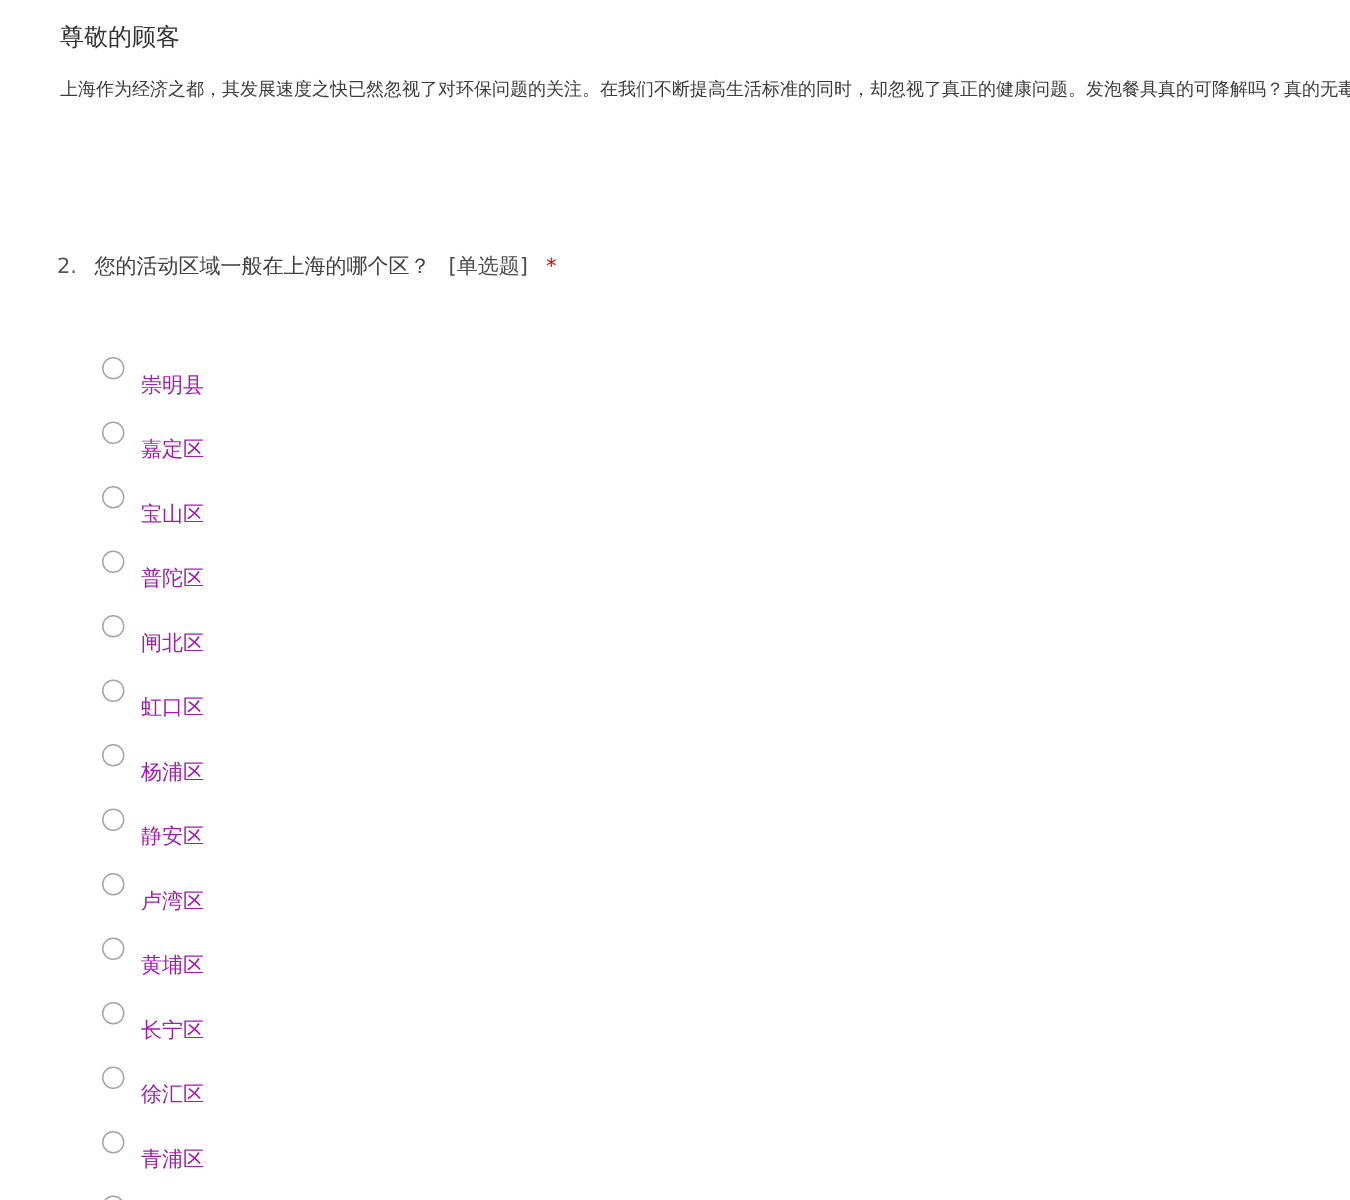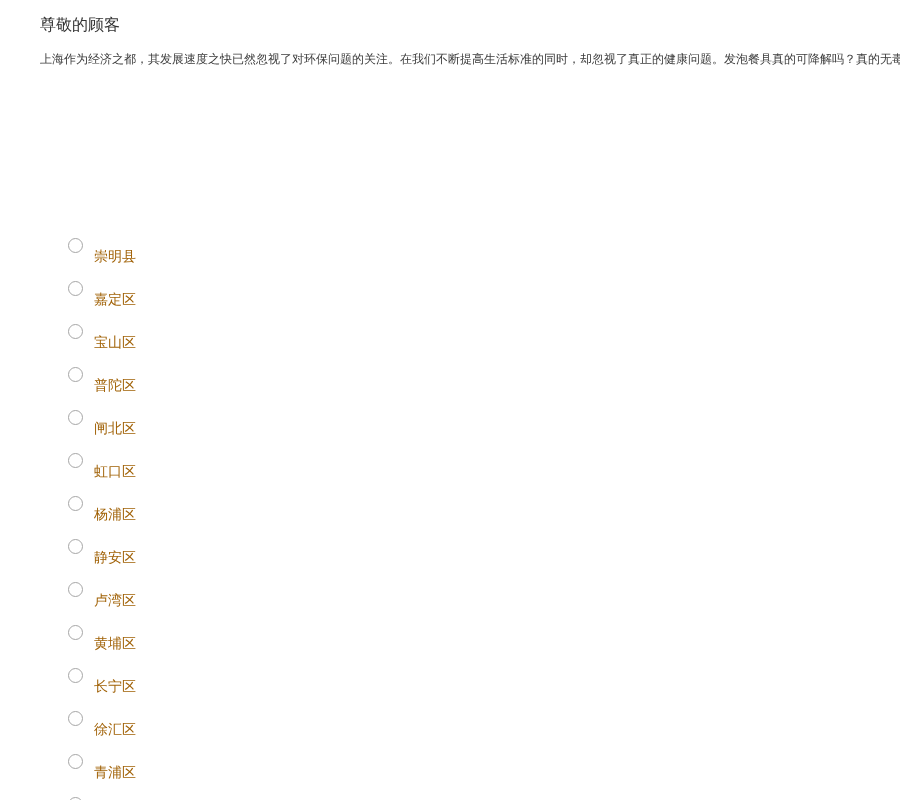--- a/index.html
+++ b/index.html
@@ -91,35 +91,38 @@
     height: 13px;
     border: 1px solid #a6a6a6;
     border-radius: 50%;
     background: #ffffff;
     flex: none;
     box-sizing: content-box;
   }
   .option-label {
     margin-left: 11px;
     font-size: 14px;
-    color: #a16207;
+    color: #a21caf;
     white-space: nowrap;
     margin-top: 24px;
   }
 </style>
 </head>
 <body>
 
 <div class="page">
 
   <div class="page-title">尊敬的顾客</div>
 
   <div class="intro-line1">上海作为经济之都，其发展速度之快已然忽视了对环保问题的关注。在我们不断提高生活标准的同时，却忽视了真正的健康问题。发泡餐具真的可降解吗？真的无毒</div>
 
 
+  <div class="question">
+    <span class="q-num">2.</span><span class="q-text">您的活动区域一般在上海的哪个区？</span><span class="q-type">[单选题]</span><span class="q-required">*</span>
+  </div>
 
   <div class="options-list">
     <div class="option-row">
       <span class="radio"></span>
       <span class="option-label">崇明县</span>
     </div>
 
     <div class="option-row">
       <span class="radio"></span>
       <span class="option-label">嘉定区</span>

